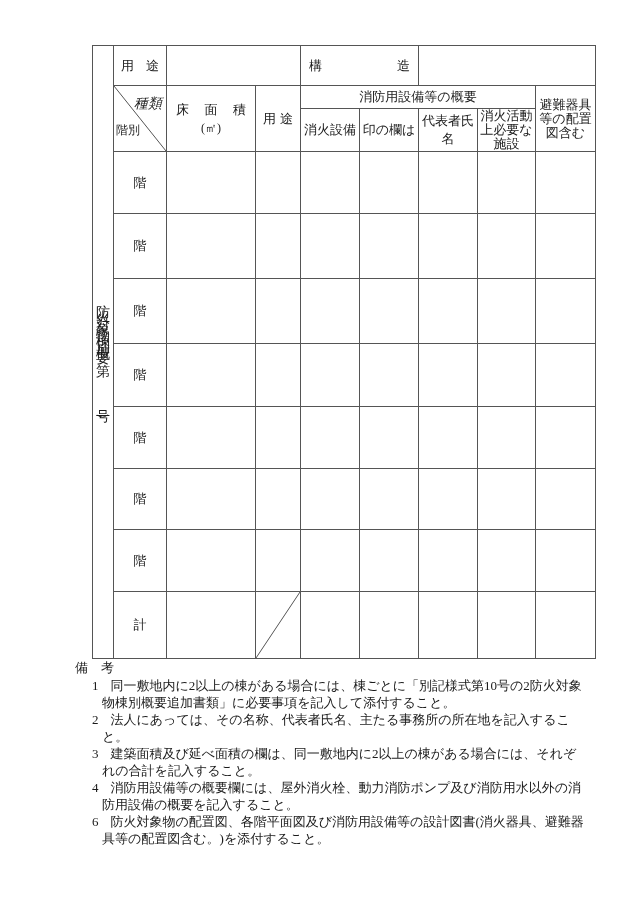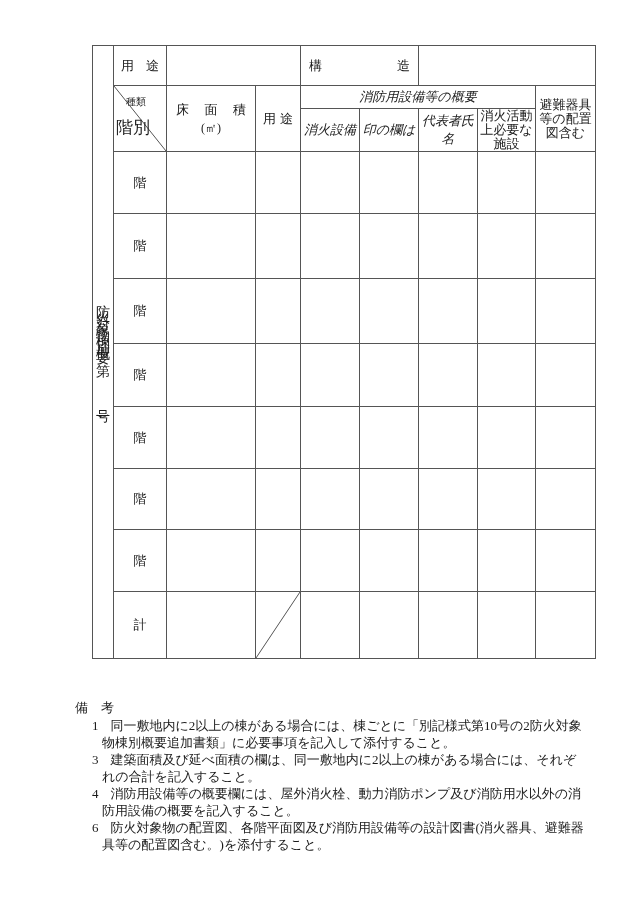--- a/index.html
+++ b/index.html
@@ -23,37 +23,37 @@
     writing-mode:vertical-rl;
     margin:0 auto;
     font-size:14px;letter-spacing:6px;line-height:19px;
     white-space:nowrap;
   }
   [data-justify]{display:flex;justify-content:space-between;align-items:center;}
   .j7{padding:0 7px;}
   .j8{padding:0 8px;}
   .fa1{padding:0 9px;}
   .fa2{text-align:center;font-size:12px;margin-top:1px;}
-  .ctr{text-align:center;font-style:italic;}
+  .ctr{text-align:center;}
   .small-wrap{
     font-size:12.5px;line-height:14px;text-align:left;
     padding:1px 3px;vertical-align:middle;
   }
   .diag-cell{position:relative;}
   .diag-cell svg,.diag-strike svg{position:absolute;left:0;top:0;width:100%;height:100%;display:block;}
-  .diag-cell .kind{position:absolute;top:9px;right:20px;font-size:10px;}
-  .diag-cell .flb{position:absolute;bottom:12px;left:2px;font-size:17px;}
+  .diag-cell .kind{position:absolute;top:9px;right:4px;font-size:14px;font-style:italic;}
+  .diag-cell .flb{position:absolute;bottom:12px;left:2px;font-size:12px;}
   .diag-strike{position:relative;padding:0;}
   td.floor-label-cell{text-align:right;padding-right:4px;}
   td.total-label-cell{text-align:center;}
   td.entry{background:#ffffff;}
 
   .notes{
     position:absolute;left:75px;top:659px;width:512px;
-    font-size:13px;line-height:17px;text-align:left;margin-top:40px;
+    font-size:13px;line-height:17px;text-align:left;
   }
   .notes-title{margin-bottom:1px;}
   .note-item{padding-left:27px;text-indent:-10px;}
   .note-no{margin-right:12px;}
 </style>
 </head>
 <body>
 
 <div class="sheet">
 
@@ -213,20 +213,23 @@
     </tr>
   </tbody>
     </table>
 
   <div class="notes">
     <div class="notes-title">備　考</div>
     <div class="note-item">
       <span class="note-no">1</span><span>同一敷地内に2以上の棟がある場合には、棟ごとに「別記様式第10号の2防火対象物棟別概要追加書類」に必要事項を記入して添付すること。</span>
     </div>
     <div class="note-item">
+      <span class="note-no">2</span><span>法人にあっては、その名称、代表者氏名、主たる事務所の所在地を記入すること。</span>
+    </div>
+    <div class="note-item">
       <span class="note-no">3</span><span>建築面積及び延べ面積の欄は、同一敷地内に2以上の棟がある場合には、それぞれの合計を記入すること。</span>
     </div>
     <div class="note-item">
       <span class="note-no">4</span><span>消防用設備等の概要欄には、屋外消火栓、動力消防ポンプ及び消防用水以外の消防用設備の概要を記入すること。</span>
     </div>
     <div class="note-item">
       <span class="note-no">6</span><span>防火対象物の配置図、各階平面図及び消防用設備等の設計図書(消火器具、避難器具等の配置図含む。)を添付すること。</span>
     </div>
   </div>
 

